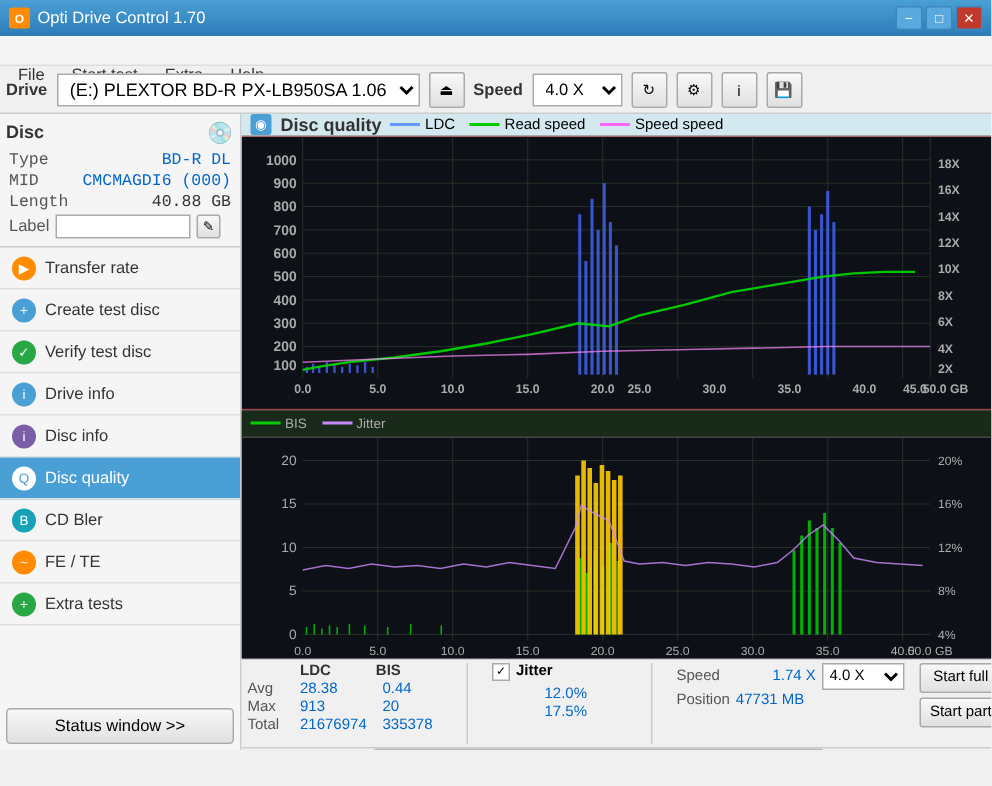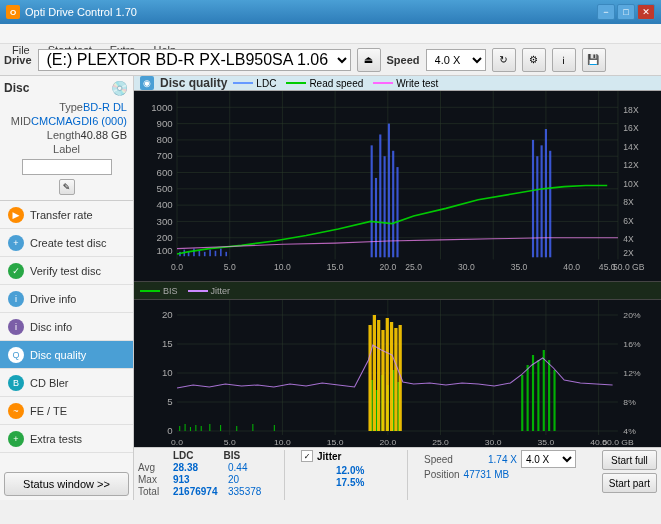--- a/index.html
+++ b/index.html
@@ -23,39 +23,39 @@
       padding: 0 4px; border-bottom: 1px solid #ddd; gap: 2px;
     }
     .menu-item { padding: 2px 8px; cursor: pointer; font-size: 11px; color: #333; border-radius: 2px; margin-top: 33px; }
 
     
     .toolbar {
       background: #f0f0f0; height: 32px; display: flex; align-items: center;
       padding: 0 4px; border-bottom: 1px solid #ccc; gap: 6px;
     }
     .drive-label { font-size: 11px; font-weight: bold; color: #333; }
-    .drive-select { height: 22px; font-size: 16px; border: 1px solid #aaa; background: white; padding: 0 4px; min-width: 200px; }
+    .drive-select { height: 22px; font-size: 12px; border: 1px solid #aaa; background: white; padding: 0 4px; min-width: 200px; }
     .toolbar-btn { width: 24px; height: 24px; background: linear-gradient(to bottom, #f8f8f8, #e0e0e0); border: 1px solid #aaa; border-radius: 2px; display: flex; align-items: center; justify-content: center; cursor: pointer; font-size: 10px; }
     .speed-label { font-size: 11px; font-weight: bold; color: #333; }
     .speed-select { height: 22px; font-size: 11px; border: 1px solid #aaa; background: white; padding: 0 4px; width: 60px; }
 
     
     .main { display: flex; height: calc(524px - 76px - 24px); }
 
     
-    .sidebar { width: 134px; background: #f5f5f5; border-right: 1px solid #ccc; display: flex; flex-direction: column; }
+    .sidebar { width: 161px; background: #f5f5f5; border-right: 1px solid #ccc; display: flex; flex-direction: column; }
     .disc-section { padding: 4px; border-bottom: 1px solid #ccc; }
     .disc-header { display: flex; align-items: center; justify-content: space-between; margin-bottom: 4px; }
     .disc-title { font-size: 12px; font-weight: bold; color: #333; }
     .disc-icon { font-size: 14px; }
-    .disc-row { display: flex; justify-content: flex-end; padding: 1px 2px; font-size: 11px; }
+    .disc-row { display: flex; justify-content: space-between; padding: 1px 2px; font-size: 11px; font-family: Liberation Mono, monospace; }
     .disc-label { color: #555; }
     .disc-value { color: #0066cc; font-weight: 500; }
     .disc-value-black { color: #333; }
-    .label-row { display: flex; align-items: center; gap: 4px; padding: 1px 2px; flex-direction: column; }
+    .label-row { display: flex; align-items: center; gap: 4px; padding: 1px 2px; }
     .label-input { width: 90px; height: 16px; font-size: 10px; border: 1px solid #aaa; }
     .label-btn { width: 16px; height: 16px; background: linear-gradient(to bottom, #f8f8f8, #e0e0e0); border: 1px solid #aaa; border-radius: 2px; font-size: 9px; display: flex; align-items: center; justify-content: center; cursor: pointer; }
 
     .nav-item {
       height: 28px; display: flex; align-items: center; gap: 6px;
       padding: 0 8px; cursor: pointer; border-bottom: 1px solid #e0e0e0;
       font-size: 11px; color: #333;
     }
     .nav-item.active { background: #4a9fd5; color: white; }
     .nav-icon { width: 16px; height: 16px; border-radius: 8px; display: flex; align-items: center; justify-content: center; font-size: 9px; flex-shrink: 0; }
@@ -84,35 +84,35 @@
     .chart-title { font-size: 12px; font-weight: bold; color: #333; }
     .chart-icon { width: 14px; height: 14px; background: #4a9fd5; border-radius: 2px; display: flex; align-items: center; justify-content: center; color: white; font-size: 9px; }
     .legend { display: flex; gap: 10px; align-items: center; font-size: 10px; }
     .legend-item { display: flex; align-items: center; gap: 3px; }
     .legend-dot { width: 20px; height: 2px; }
     .legend-dot-blue { background: #6699ff; }
     .legend-dot-green { background: #00cc00; }
     .legend-dot-pink { background: #ff66ff; }
 
     .charts-container { display: flex; flex-direction: column; flex: 1; }
-    .chart-top { flex: 1; position: relative; background: #be185d; border-bottom: 1px solid #444; }
+    .chart-top { flex: 1; position: relative; background: #ef4444; border-bottom: 1px solid #444; font-weight: bold; }
     .chart-bottom { height: 165px; position: relative; background: #0d1117; }
 
     svg.chart-svg { width: 100%; height: 100%; }
 
     
     .stats-bar {
       background: #f0f0f0; border-top: 1px solid #ccc; padding: 2px 4px;
       display: flex; gap: 10px; align-items: flex-start;
     }
     .stats-col { display: flex; flex-direction: column; gap: 1px; }
     .stats-header { display: flex; gap: 30px; font-size: 10px; font-weight: bold; color: #333; }
     .stats-row { display: flex; align-items: center; font-size: 10px; }
     .stats-row-label { width: 35px; color: #555; }
-    .stats-value { color: #0066cc; min-width: 55px; font-weight: bold; }
+    .stats-value { color: #0066cc; min-width: 55px; }
     .stats-value2 { color: #0066cc; min-width: 40px; }
     .jitter-section { display: flex; align-items: center; gap: 4px; }
     .checkbox { width: 12px; height: 12px; border: 1px solid #aaa; background: white; display: flex; align-items: center; justify-content: center; font-size: 8px; }
     .speed-info { display: flex; flex-direction: column; gap: 1px; }
     .speed-row { display: flex; gap: 4px; font-size: 10px; align-items: center; }
     .speed-label2 { color: #555; }
     .speed-val { color: #0066cc; min-width: 60px; }
     .start-btn { height: 20px; background: linear-gradient(to bottom, #f8f8f8, #e0e0e0); border: 1px solid #aaa; border-radius: 2px; font-size: 10px; cursor: pointer; padding: 0 6px; white-space: nowrap; }
     .speed-select2 { height: 18px; font-size: 10px; border: 1px solid #aaa; background: white; width: 55px; }
   </style>
@@ -235,21 +235,21 @@
         <div class="legend-item">
           <div class="legend-dot legend-dot-blue"></div>
           <span>LDC</span>
         </div>
         <div class="legend-item">
           <div class="legend-dot legend-dot-green"></div>
           <span>Read speed</span>
         </div>
         <div class="legend-item">
           <div class="legend-dot legend-dot-pink"></div>
-          <span>Write test</span>
+          <span>Speed speed</span>
         </div>
       </div>
     </div>
 
     <div class="charts-container">
 
       <div class="chart-top">
         <svg class="chart-svg" viewBox="0 0 490 175" preserveAspectRatio="none">
 
           <rect width="490" height="175" fill="#0d1117"></rect>

